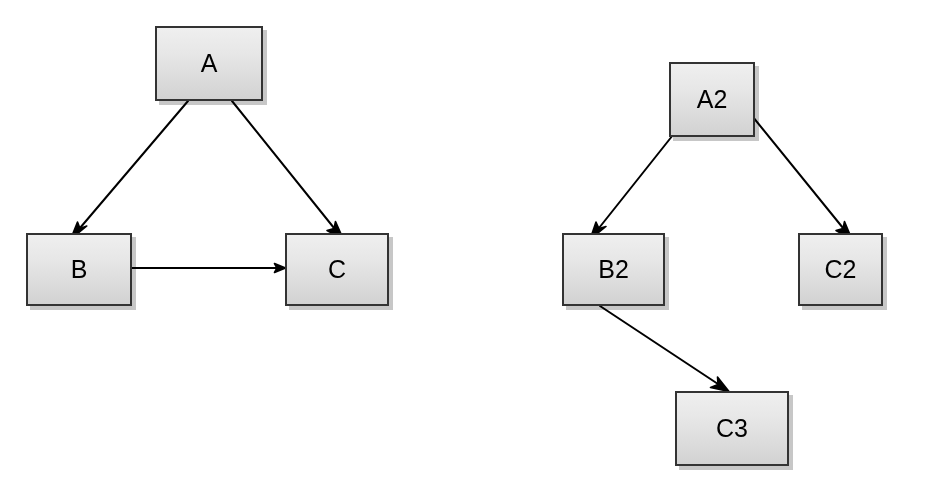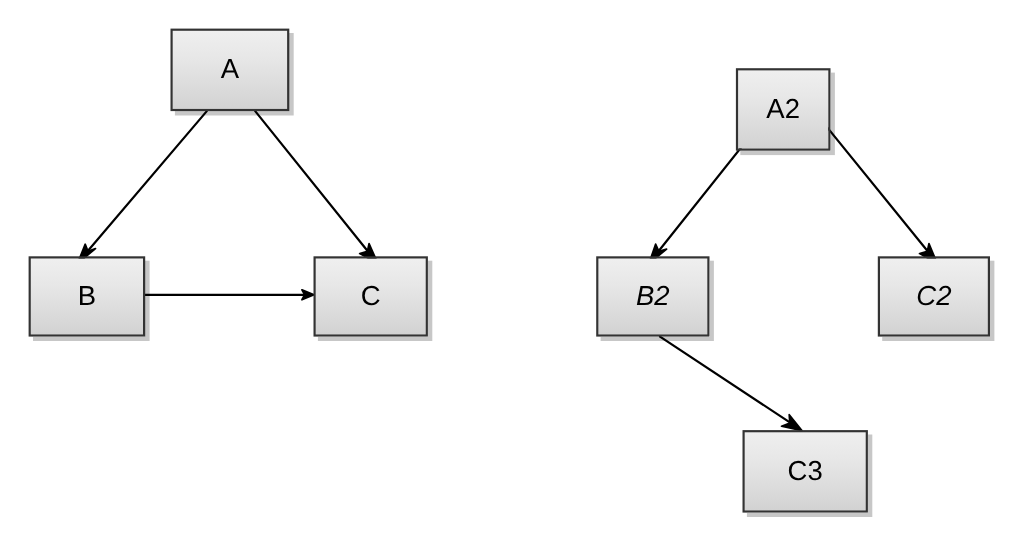--- a/index.html
+++ b/index.html
@@ -94,25 +94,25 @@
   </div>
 
   <div class="node" style="left:285px; top:233px; width:104px; height:73px;">
     <span class="node-label">C</span>
   </div>
 
   <div class="node" style="left:669px; top:26px; width:86px; height:75px;margin-top:36px;">
     <span class="node-label">A2</span>
   </div>
 
-  <div class="node" style="left:542px; top:233px; width:103px; height:73px;font-style:italic;">
+  <div class="node" style="left:562px; top:233px; width:103px; height:73px;">
     <span class="node-label">B2</span>
   </div>
 
-  <div class="node" style="left:798px; top:233px; width:102px; height:73px;font-style:italic;">
+  <div class="node" style="left:798px; top:233px; width:85px; height:73px;">
     <span class="node-label">C2</span>
   </div>
 
   <div class="node" style="left:675px; top:391px; width:114px; height:75px;">
     <span class="node-label">C3</span>
   </div>
 
 </div>
 
 </body></html>

